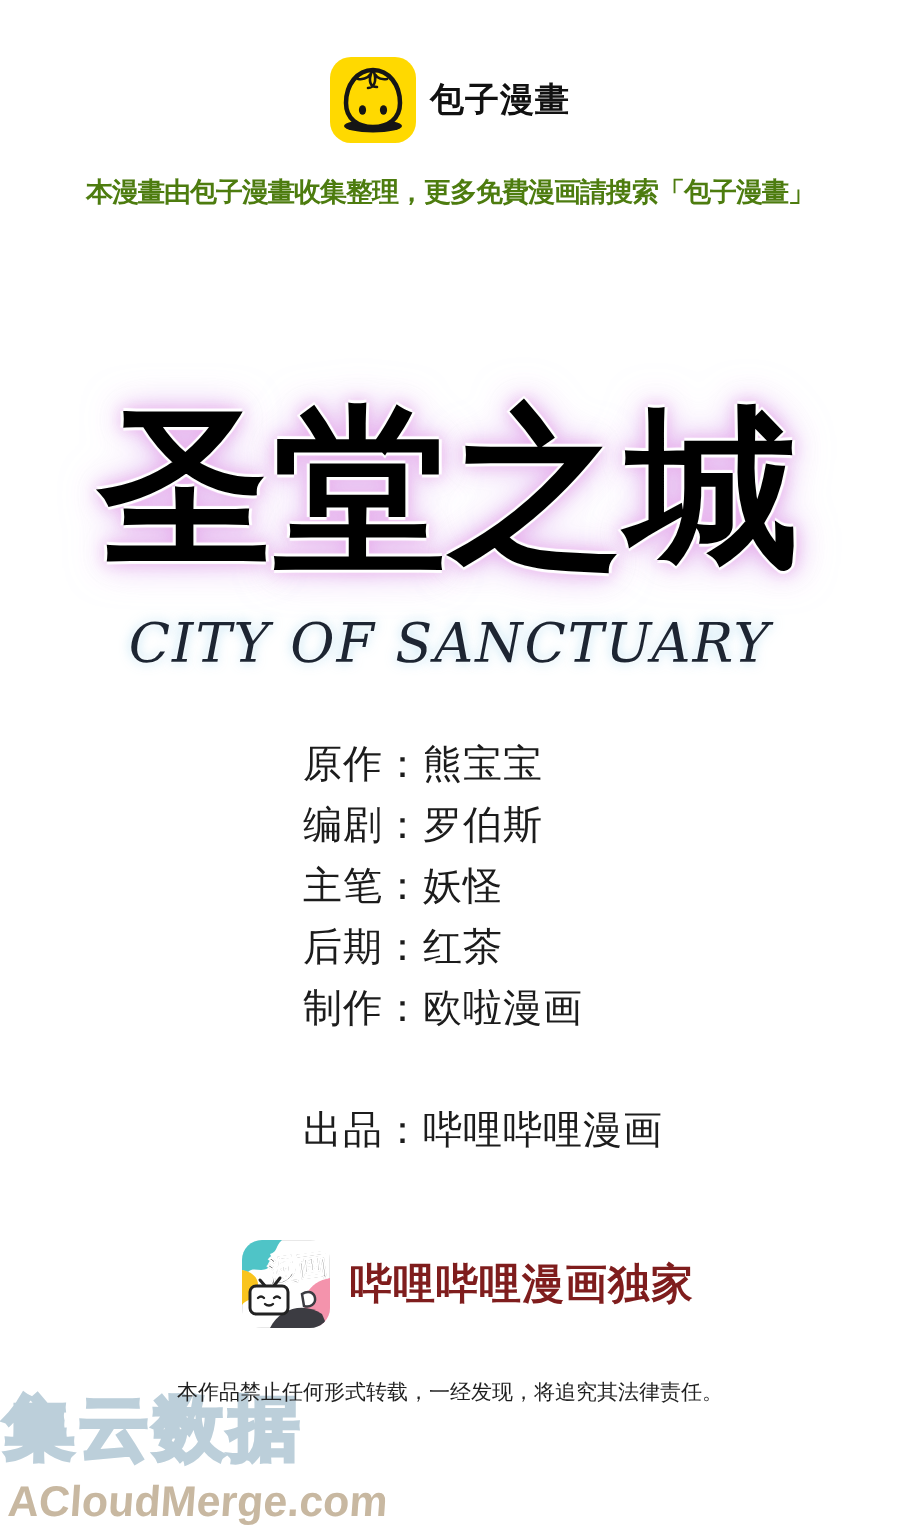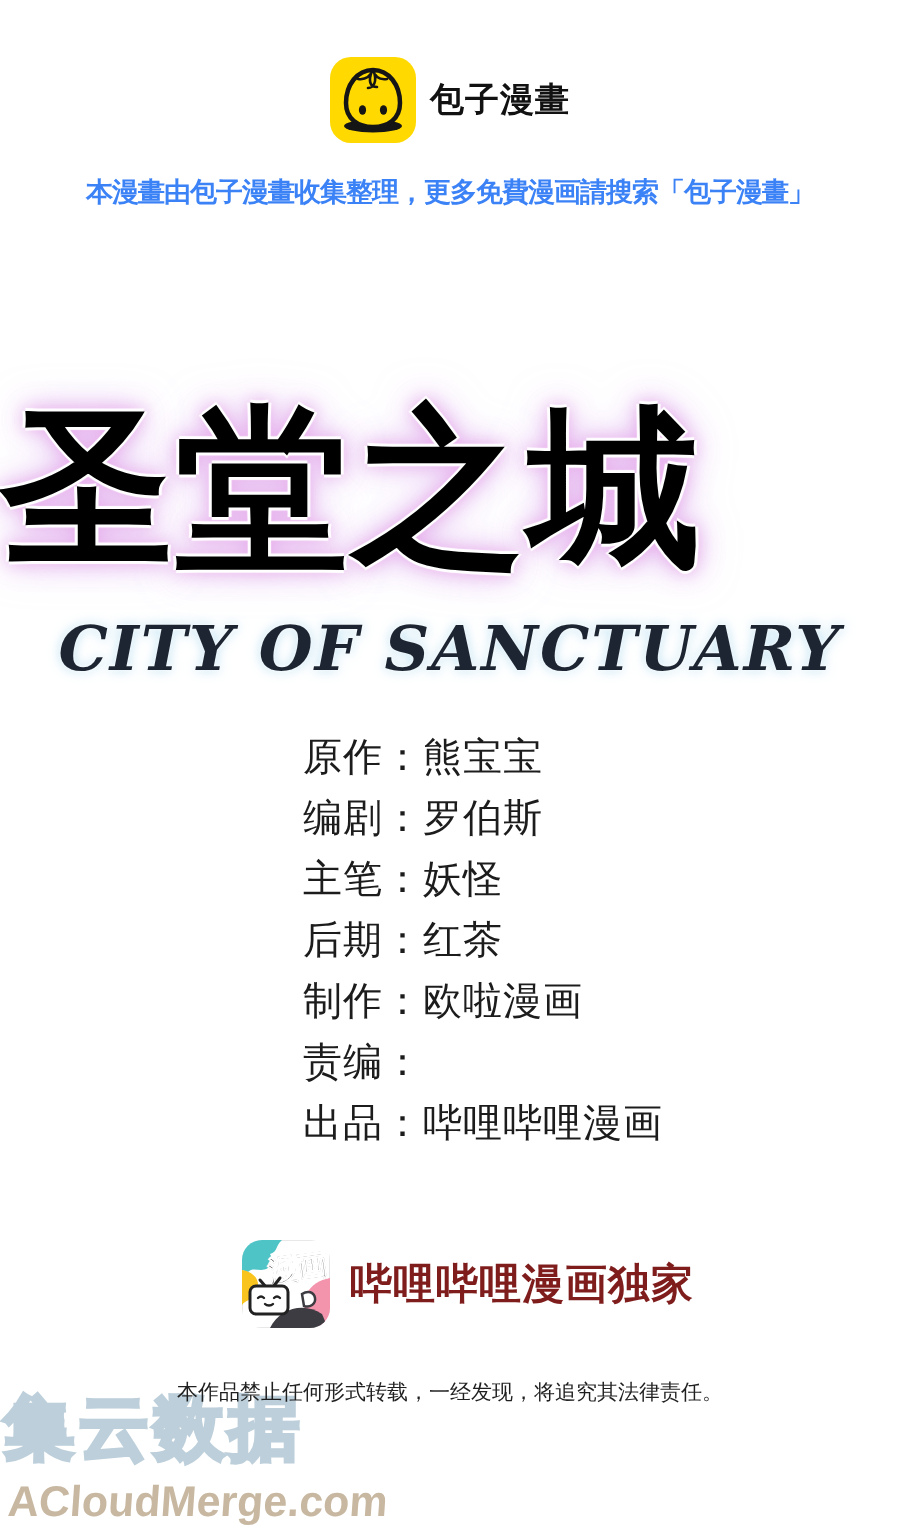--- a/index.html
+++ b/index.html
@@ -33,63 +33,63 @@
 
   
   .top-notice {
     position: absolute;
     top: 174px; left: 0;
     width: 100%;
     text-align: center;
     font-size: 27px;
     font-weight: 600;
     letter-spacing: -1px;
-    color: #3b82f6;
+    color: #4d7c0f;
   }
 
   
   .main-title {
     position: absolute;
     top: 398px; left: 0;
     width: 100%;
-    text-align: left;
+    text-align: center;
     font-family: "DejaVu Serif", "Liberation Serif", serif;
     font-size: 172px;
     font-weight: 700;
     line-height: 1.05;
     letter-spacing: 4px;
     color: #000;
     text-shadow:
       -3px 0 1px #fff, 3px 0 1px #fff, 0 -3px 1px #fff, 0 3px 1px #fff,
       0 0 14px rgba(236, 176, 235, 0.95),
       0 0 26px rgba(222, 158, 232, 0.8),
       0 0 40px rgba(210, 160, 240, 0.55);
   }
   .subtitle {
     position: absolute;
     top: 612px; left: 0;
     width: 100%;
     text-align: center;
     font-family: "DejaVu Serif", "Liberation Serif", serif;
     font-style: italic;
-    font-size: 62px;
-    font-weight: 700;
+    font-size: 54px;
+    font-weight: 400;
     letter-spacing: 2px;
     color: #1d2532;
     text-shadow: 0 0 4px rgba(255,255,255,0.9), 0 0 12px rgba(150, 208, 235, 0.7);
   }
 
   
   .credits {
     position: absolute;
     top: 730px; left: 303px;
   }
   .credit-row {
     display: flex;
-    align-items: flex-start;
+    align-items: flex-end;
     height: 61px;
     font-size: 39px;
     font-weight: 300;
     color: #1c1c1c;
     letter-spacing: 1px;
     white-space: nowrap;
   }
   .credit-label { font-weight: 300; }
   .credit-value { font-weight: 300; }
 
@@ -185,21 +185,20 @@
     </div>
     <div class="credit-row">
       <span class="credit-label">后期：</span>
       <span class="credit-value">红茶</span>
     </div>
     <div class="credit-row">
       <span class="credit-label">制作：</span>
       <span class="credit-value">欧啦漫画</span>
     </div>
     <div class="credit-row">
-      <span class="credit-label">责编：</span>
     </div>
     <div class="credit-row">
       <span class="credit-label">出品：</span>
       <span class="credit-value">哔哩哔哩漫画</span>
     </div>
   </div>
 
   <div class="publisher-row">
     <svg class="bili-icon" viewBox="0 0 88 88" xmlns="http://www.w3.org/2000/svg">
       <defs>

